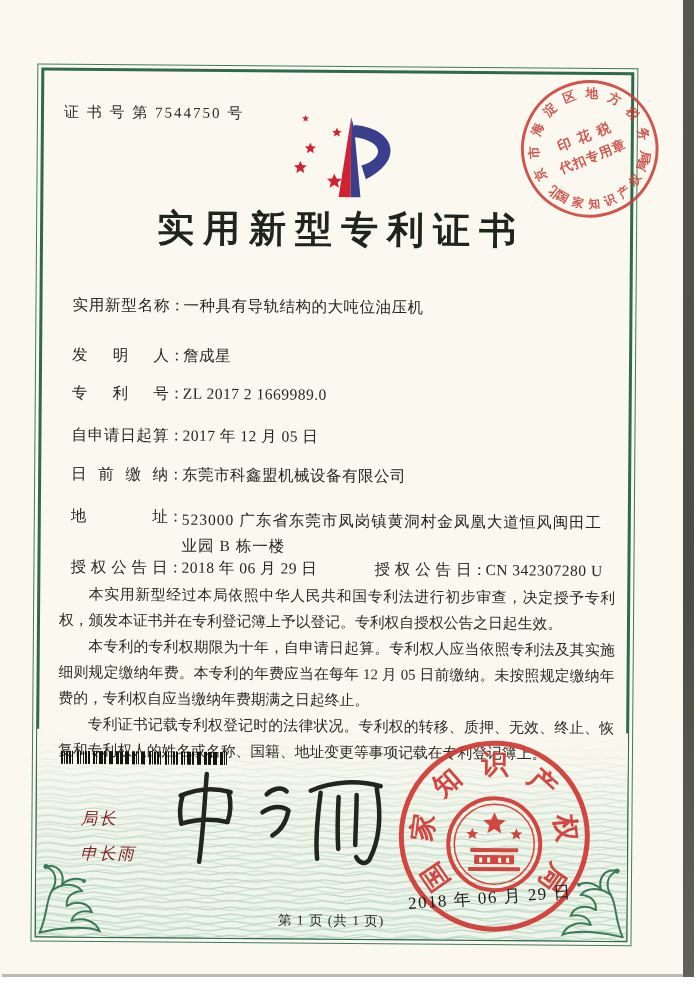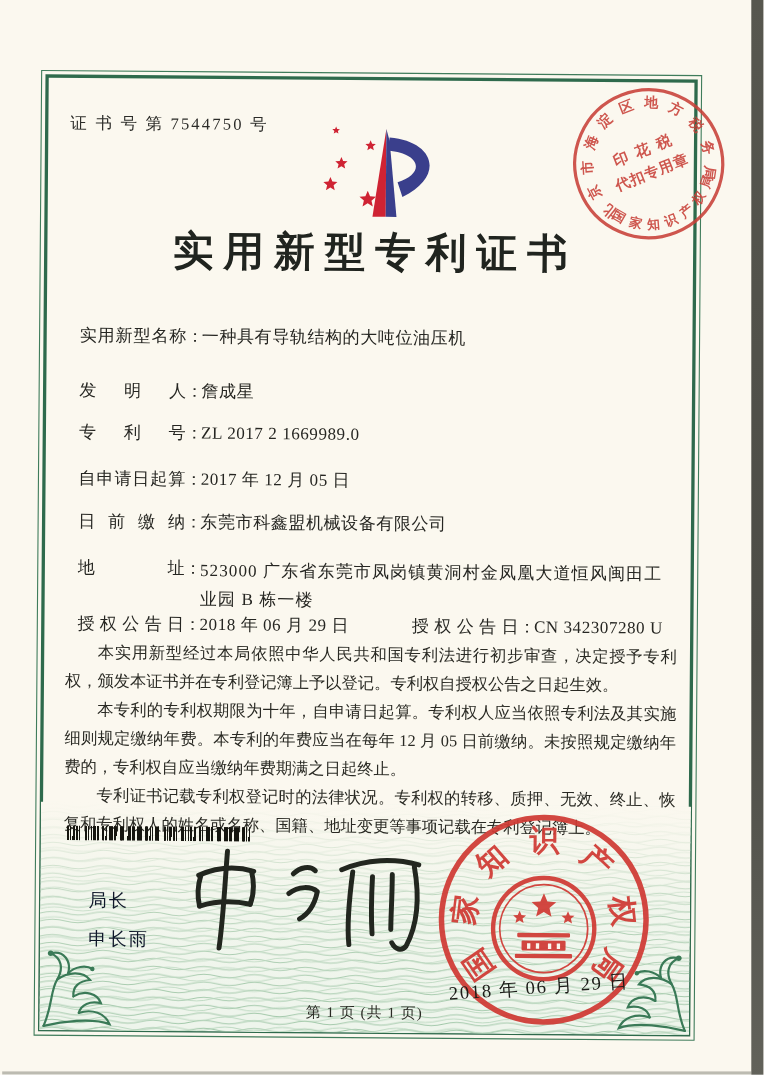--- a/index.html
+++ b/index.html
@@ -40,21 +40,21 @@
 
   .paras { position:absolute; left:25px; top:516px; width:556px; font-size:14.8px; line-height:26px; color:#2a2a24; text-align:justify; }
   .paras p { text-indent:2em; }
 
   .barcode { position:absolute; left:28px; top:686px; width:167px; height:13px;
     background:
       repeating-linear-gradient(90deg,#15150f 0 2px,transparent 2px 3px,#15150f 3px 4px,transparent 4px 8px),
       repeating-linear-gradient(90deg,#15150f 0 1px,transparent 1px 5px,#15150f 5px 7px,transparent 7px 11px);
   }
 
-  .officer { position:absolute; left:48px; top:736px; font-size:16.5px; line-height:35px; color:#0f172a; letter-spacing:2px; }
+  .officer { position:absolute; left:48px; top:736px; font-size:16.5px; line-height:35px; color:#7f1d1d; letter-spacing:2px;font-style:italic; }
   .signature { position:absolute; left:118px; top:694px; }
 
   .seal { position:absolute; left:362px; top:668px; opacity:.93; }
   .seal-date { position:absolute; left:376px; top:818px; font-size:17px; letter-spacing:1.5px; color:#1c1c18; transform:rotate(-4.5deg); }
 
   .page-footer { position:absolute; left:0; right:0; top:845px; text-align:center; font-size:13.5px; color:#2a2a24; letter-spacing:1px; }
 
   .tax-stamp { position:absolute; left:514px; top:74px; transform:rotate(-22deg); opacity:.88; }
 </style>
 </head>

